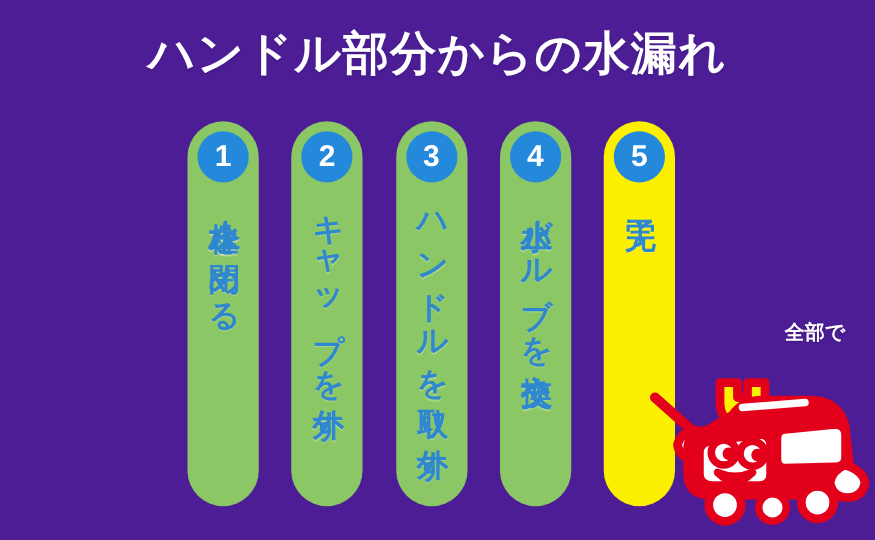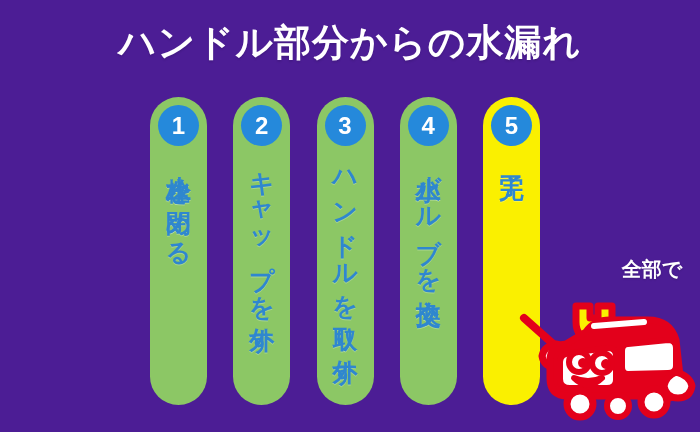--- a/index.html
+++ b/index.html
@@ -99,21 +99,21 @@
     position: absolute;
     right: 14px;
     top: 258px;
     width: 92px;
     text-align: center;
     color: #ffffff;
     font-weight: bold;
     line-height: 1.12;
     text-shadow: 0 1px 2px rgba(0,0,0,0.18);
   }
-  #note .note-l1 { font-size: 20px; display: block; }
+  #note .note-l1 { font-size: 16px; display: block; }
   #note .note-l2 { font-size: 19px; display: block; letter-spacing: -0.5px; }
 
   
   #mascot {
     position: absolute;
     left: 516px;
     top: 300px;
     width: 184px;
     height: 132px;
   }

